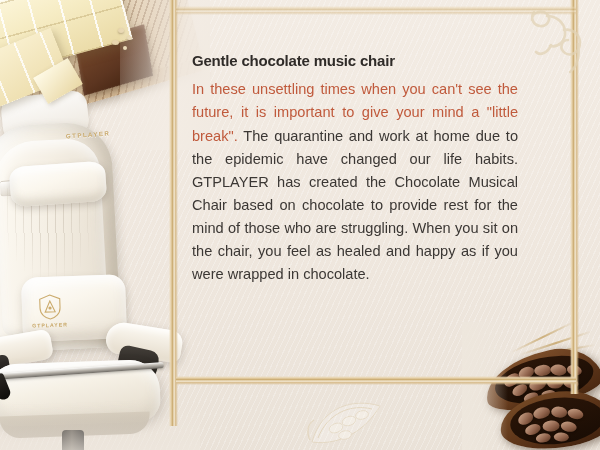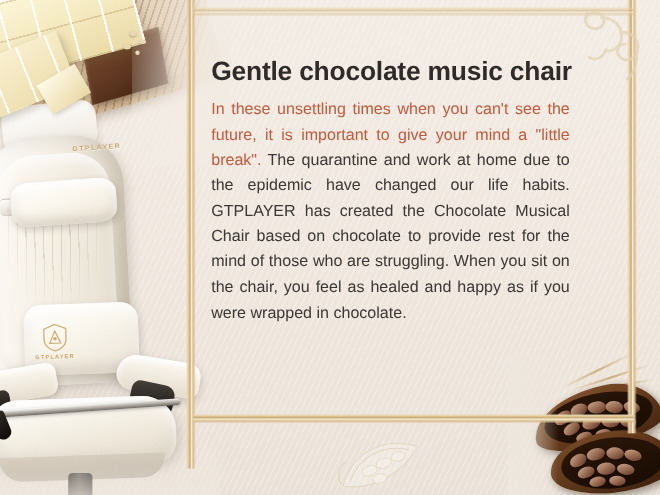--- a/index.html
+++ b/index.html
@@ -59,21 +59,21 @@
   #frame-bottom { left:176px;  top:376px;  width:400px; }
   #frame-top    { left:176px;  top:6px;    width:400px; opacity:.55; }
 
   
   #text-panel {
     position:absolute;
     left:192px; top:52px;
     width:326px;
   }
   #page-title {
-    font-size:24px;
+    font-size:15px;
     font-weight:bold;
     color:#2f2b28;
     letter-spacing:-0.2px;
     line-height:1.15;
     white-space:nowrap;
     margin-bottom:9px;
   }
   #body-copy {
     font-size:14.6px;
     line-height:1.585;

